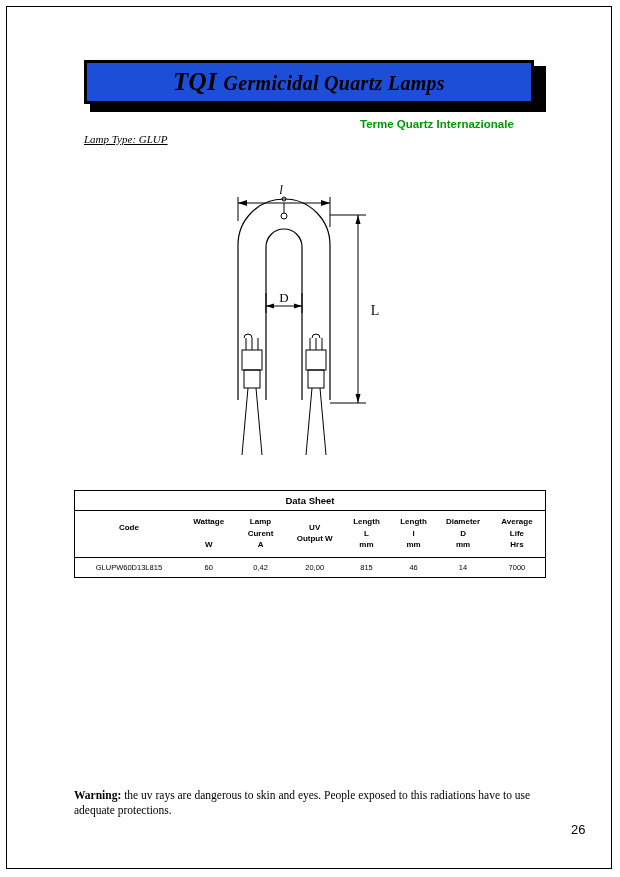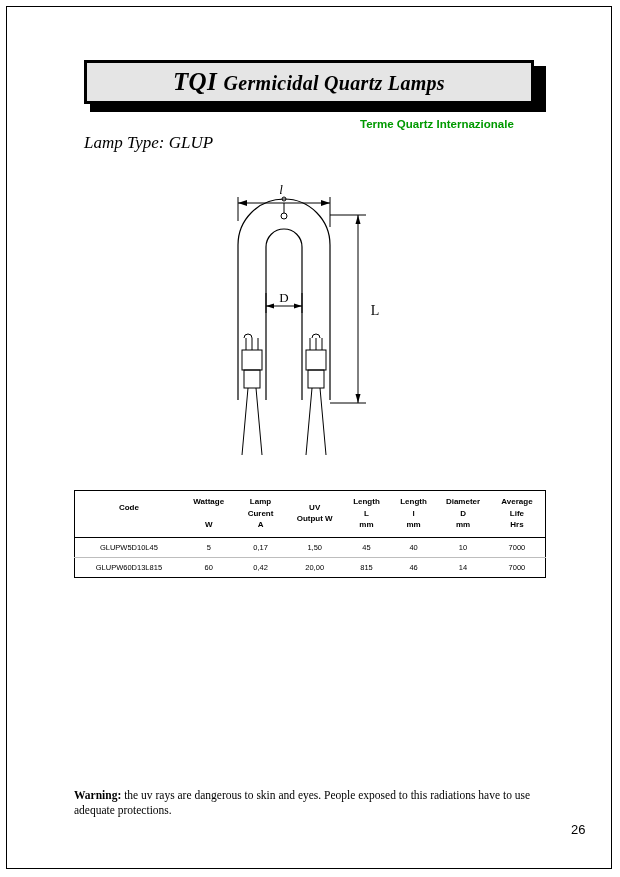--- a/index.html
+++ b/index.html
@@ -44,21 +44,21 @@
     height: 46px;
     background: #000000;
   }
   .banner {
     position: absolute;
     left: 0;
     top: 0;
     width: 450px;
     height: 44px;
     border: 3px solid #000000;
-    background: #e5e5e5;
+    background: #1d4ed8;
     box-sizing: border-box;
     display: flex;
     align-items: center;
     justify-content: center;
   }
   .banner-title {
     font-family: "Liberation Serif", serif;
     font-style: italic;
     font-weight: bold;
     font-size: 25px;
@@ -79,21 +79,22 @@
     color: #009900;
     white-space: nowrap;
   }
 
   .lamp-type {
     position: absolute;
     left: 84px;
     top: 133px;
     font-family: "Liberation Serif", serif;
     font-style: italic;
-    font-size: 17px;
+    font-size: 11px;
+    text-decoration: underline;
   }
 
   
   .drawing {
     position: absolute;
     left: 180px;
     top: 175px;
     width: 260px;
     height: 290px;
   }
@@ -231,20 +232,23 @@
     </g>
 
     <text x="101" y="19" font-size="13" font-style="italic" text-anchor="middle">l</text>
     <text x="104" y="127" font-size="13" text-anchor="middle">D</text>
     <text x="195" y="140" font-size="14" text-anchor="middle">L</text>
   </svg>
 </div>
 
 <table class="sheet">
   <tbody>
+    <tr class="title-row">
+      <td colspan="8">Data Sheet</td>
+    </tr>
     <tr class="head-row">
       <td style="width:23%">
         <span>Code</span><br>
         <span></span><br>
         <span></span>
       </td>
       <td style="width:11%">
         <span>Wattage</span><br>
         <span></span><br>
         <span>W</span>
@@ -274,30 +278,20 @@
         <span>D</span><br>
         <span>mm</span>
       </td>
       <td style="width:12%">
         <span>Average</span><br>
         <span>Life</span><br>
         <span>Hrs</span>
       </td>
     </tr>
 
-    <tr class="data-row">
-      <td class="code">GLUPW5D10L45</td>
-      <td>5</td>
-      <td>0,17</td>
-      <td>1,50</td>
-      <td>45</td>
-      <td>40</td>
-      <td>10</td>
-      <td>7000</td>
-    </tr>
     <tr class="data-row">
       <td class="code">GLUPW60D13L815</td>
       <td>60</td>
       <td>0,42</td>
       <td>20,00</td>
       <td>815</td>
       <td>46</td>
       <td>14</td>
       <td>7000</td>
     </tr>

